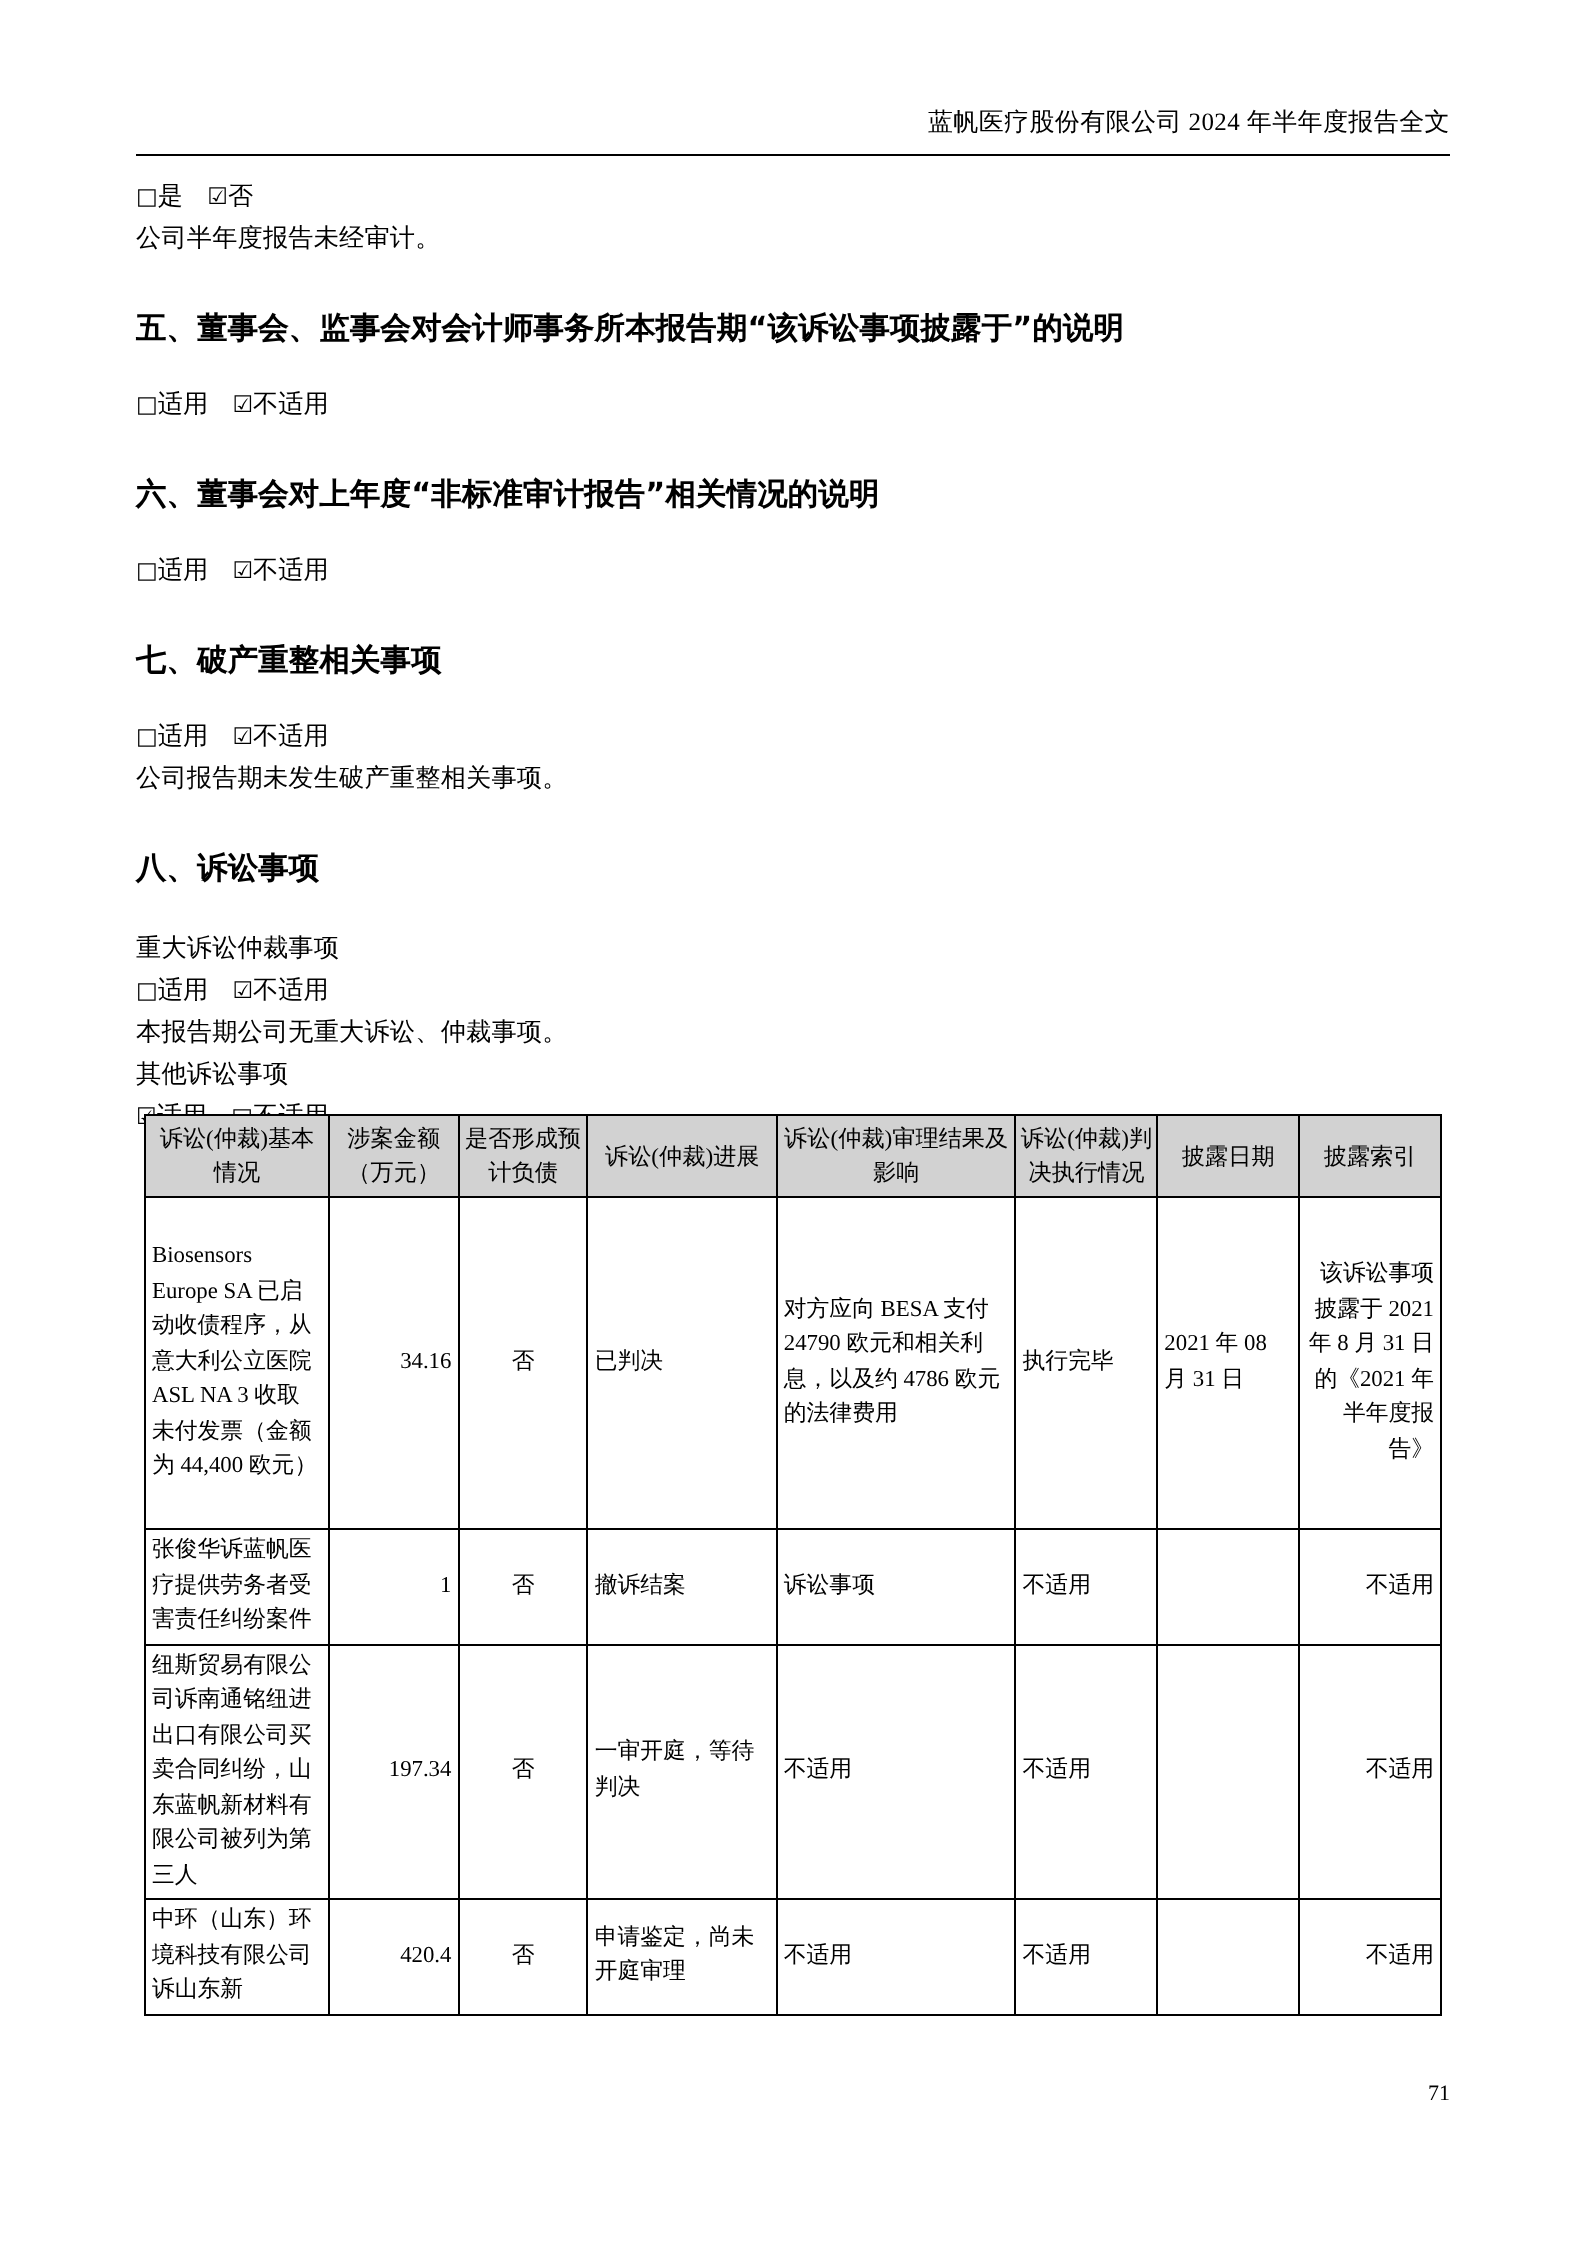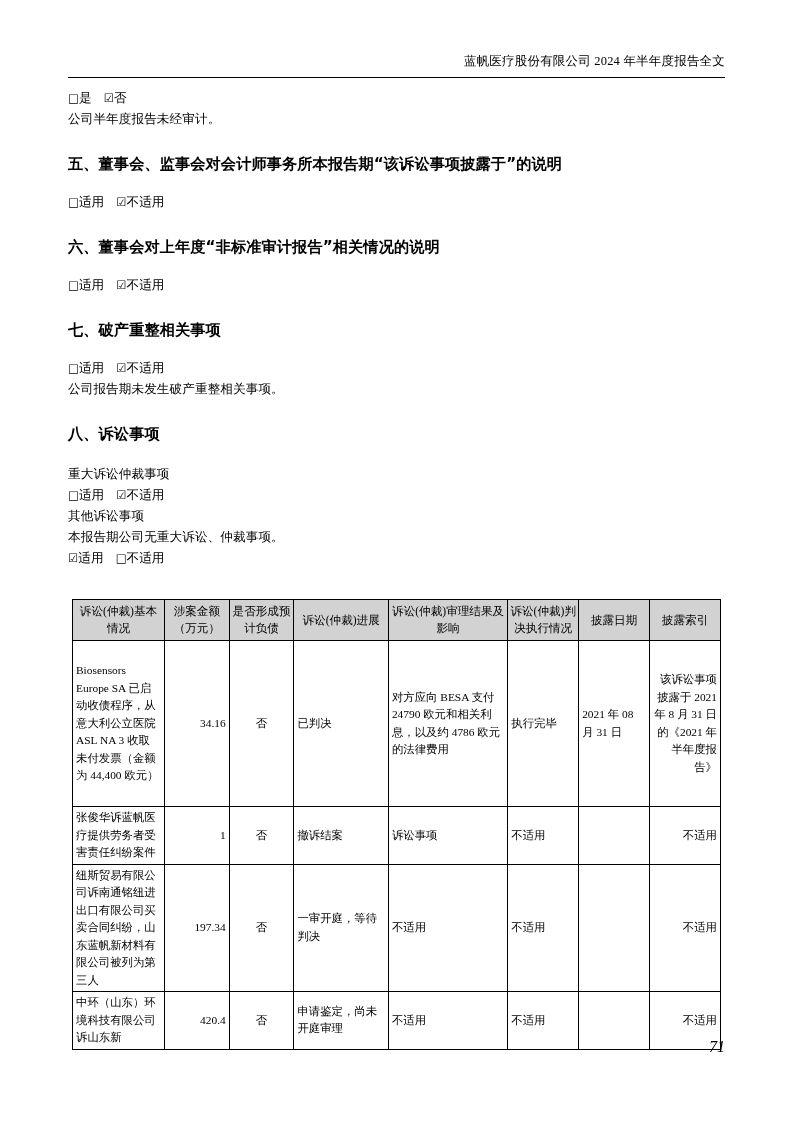--- a/index.html
+++ b/index.html
@@ -92,21 +92,20 @@
     left: 72px;
     top: 557px;
     width: 649px;
   }
   table.lit {
     border-collapse: collapse;
     width: 649px;
     table-layout: fixed;
     font-size: 11.4px;
     font-family: "Liberation Serif", "DejaVu Serif", serif;
-    margin-top: 42px;
   }
   table.lit th, table.lit td {
     border: 1px solid #000000;
     padding: 2px 3px;
     vertical-align: middle;
     line-height: 17.5px;
     word-break: break-word;
   }
   table.lit th {
     background: #d2d2d2;
@@ -144,23 +143,22 @@
     padding-top: 3px;
   }
 
   
   .page-number {
     position: absolute;
     left: 68px;
     top: 1039px;
     width: 657px;
     text-align: right;
-    font-size: 16px;
+    font-size: 11px;
     line-height: 16px;
-    font-style: italic;
   }
 </style>
 </head>
 <body>
 
 <div class="page">
 
   <div class="page-header">蓝帆医疗股份有限公司 2024 年半年度报告全文</div>
   <div class="header-rule"></div>
 
@@ -202,22 +200,22 @@
 
     <div class="sp-22"></div>
 
     <h2 class="section">八、诉讼事项</h2>
     <div class="sp-18"></div>
     <p class="para">重大诉讼仲裁事项</p>
     <p class="choice">
       <span class="opt"><span class="box">□</span><span>适用</span></span>
       <span class="opt"><span class="box">☑</span><span>不适用</span></span>
     </p>
+    <p class="para">本报告期公司无重大诉讼、仲裁事项。</p>
     <p class="para">其他诉讼事项</p>
-    <p class="para">本报告期公司无重大诉讼、仲裁事项。</p>
     <p class="choice">
       <span class="opt"><span class="box">☑</span><span>适用</span></span>
       <span class="opt"><span class="box">□</span><span>不适用</span></span>
     </p>
   </div>
 
   <div class="table-wrap">
     <table class="lit">
       <colgroup>
         <col class="col1">

